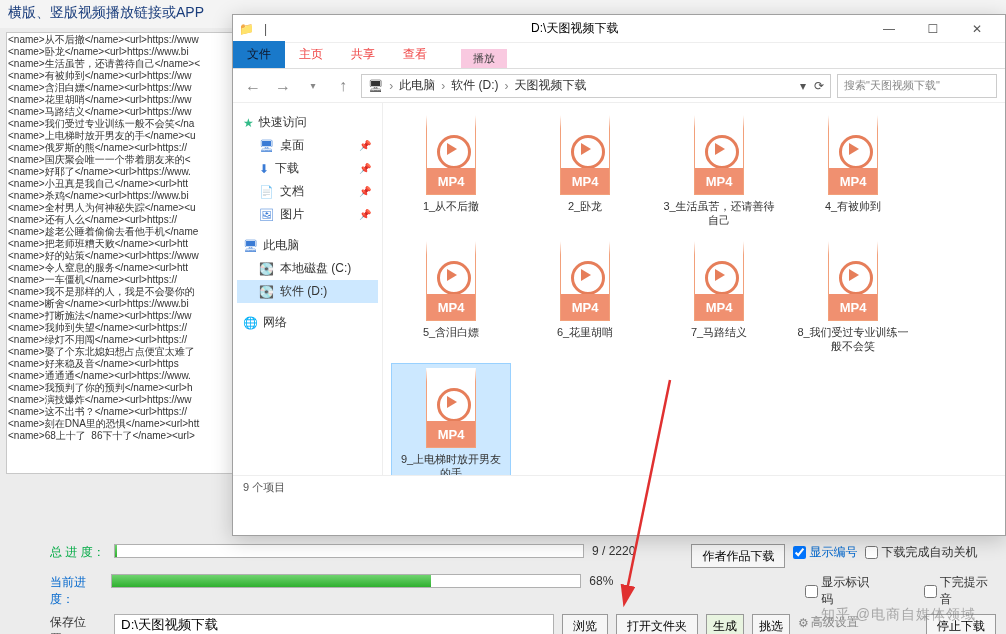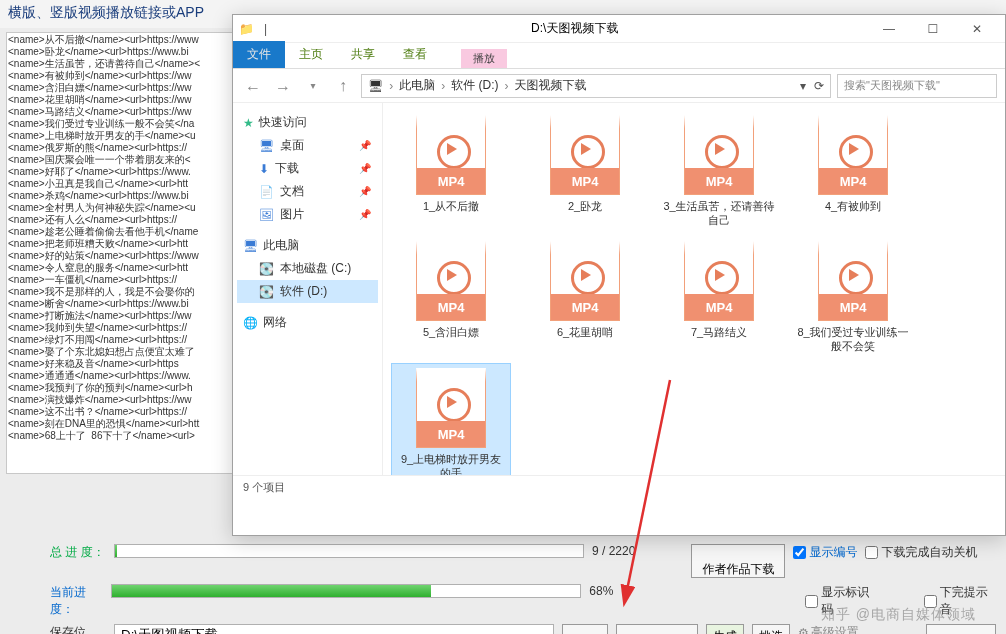--- a/index.html
+++ b/index.html
@@ -12,51 +12,51 @@
 .back-sub { height:28px; background:#f4f4f4; font-size:14px; padding:4px 8px; color:#1a3d7c; font-weight:500; }
 .back-body { display:flex; }
 .back-list { width:232px; height:442px; background:#fff; border:1px solid #c8c8c8; margin:4px 0 0 6px; font-size:10px; line-height:12px; color:#333; overflow:hidden; padding:1px; white-space:pre; }
 .back-bottom { position:absolute; left:0; bottom:0; width:1006px; height:96px; background:#ececec; padding:6px 10px; font-size:12px; color:#333; }
 .row { display:flex; align-items:flex-start; margin-bottom:6px; gap:8px;margin-left:40px; }
 .pbar { height:14px; border:1px solid #b0b0b0; background:#fff; position:relative; flex:0 0 470px; }
 .pbar .fill { background:linear-gradient(#6fd36f,#2fb02f); height:100%; }
 .lbl { width:56px; color:#0a4; }
 .lbl2 { width:56px; color:#06c; }
 .txtfield { height:22px; border:1px solid #b0b0b0; background:#fff; padding:2px 6px; }
-.btn { height:24px; border:1px solid #999; background:#f6f6f6; padding:16px 10px; font-size:12px; cursor:pointer; }
+.btn { height:24px; border:1px solid #999; background:#f6f6f6; padding:3px 10px; font-size:12px; cursor:pointer; }
 .btn.sm { padding:0 6px; }
 .chk { display:flex; align-items:center; gap:3px; font-size:12px; }
 .chk input { width:13px; height:13px; }
 
 
 .explorer { position:absolute; left:232px; top:14px; width:774px; height:522px; background:#fff; border:1px solid #a0a0a0; box-shadow:0 4px 20px rgba(0,0,0,0.2); }
 .ex-titlebar { height:28px; display:flex; align-items:center; padding:0 6px; background:#fff; border-bottom:1px solid #eee; font-size:12px; }
 .ex-titlebar .wbtns { margin-left:auto; display:flex; }
 .wbtn { width:44px; height:28px; display:flex; align-items:center; justify-content:center; color:#555; }
 .ribbon-tabs { height:26px; display:flex; align-items:flex-end; font-size:12px; background:#fff; border-bottom:1px solid #ddd; }
-.rtab { padding:5px 14px; color:#4d7c0f; }
-.rtab.active { background:#1979ca; color:#e5e5e5; }
+.rtab { padding:5px 14px; color:#ef4444; }
+.rtab.active { background:#1979ca; color:#0f172a; }
 .rtab.pink { background:#f9c9e0; color:#444; }
 .addr { height:34px; display:flex; align-items:center; padding:4px 8px; gap:6px; border-bottom:1px solid #eee; }
 .navarrow { width:24px; height:24px; border-radius:12px; display:flex; align-items:center; justify-content:center; color:#888; }
 .pathbox { flex:1; height:24px; border:1px solid #ccc; display:flex; align-items:center; font-size:12px; padding:0 6px; gap:6px; color:#333; }
 .pathbox .sep { color:#888; }
 .searchbox { width:160px; height:24px; border:1px solid #ccc; font-size:11px; color:#888; padding:0 6px; display:flex; align-items:center; }
 .ex-body { display:flex; height:372px; }
 .ex-side { width:150px; border-right:1px solid #eee; padding:8px 4px; font-size:12px; color:#333; }
 .ex-side .grp { margin-bottom:8px; }
 .ex-side .hdr { display:flex; align-items:center; gap:5px; padding:3px 6px; color:#333; }
 .ex-side .item { display:flex; align-items:center; gap:6px; padding:3px 6px 3px 22px; }
 .ex-side .item.sel { background:#cde8ff; }
 .ex-side .pin { margin-left:auto; color:#aaa; font-size:10px; }
 .ex-content { flex:1; padding:8px; overflow:auto; }
 .files { display:flex; flex-wrap:wrap; gap:6px 14px; }
 .file { width:120px; text-align:center; font-size:11px; color:#333; padding:4px; }
 .file.sel { background:#cce8ff; border:1px solid #99d1ff; }
-.thumb { width:70px; height:80px; margin:0 auto 4px; background:#fff; border:1px solid #f2a07a; border-top:14px solid #fff; position:relative; }
+.thumb { width:50px; height:80px; margin:0 auto 4px; background:#fff; border:1px solid #f2a07a; border-top:14px solid #fff; position:relative; }
 .thumb::before { content:""; position:absolute; left:50%; top:6px; width:28px; height:28px; margin-left:-14px; border:3px solid #e67e5a; border-radius:50%; }
 .thumb::after { content:""; position:absolute; left:50%; top:14px; margin-left:-4px; border-left:10px solid #e67e5a; border-top:6px solid transparent; border-bottom:6px solid transparent; }
 .thumb .tag { position:absolute; left:0; right:0; bottom:0; height:26px; background:#f09070; color:#fff; font-size:13px; font-weight:600; display:flex; align-items:center; justify-content:center; }
 .file .name { line-height:14px; max-height:42px; overflow:hidden;text-align:center; }
 .ex-status { height:24px; border-top:1px solid #eee; font-size:11px; color:#555; padding:4px 10px; }
 
 
 .arrow-svg { position:absolute; left:520px; top:370px; pointer-events:none; }
 .watermark { position:absolute; right:30px; bottom:10px; color:rgba(120,120,120,0.6); font-size:14px; letter-spacing:1px; }
 </style>

